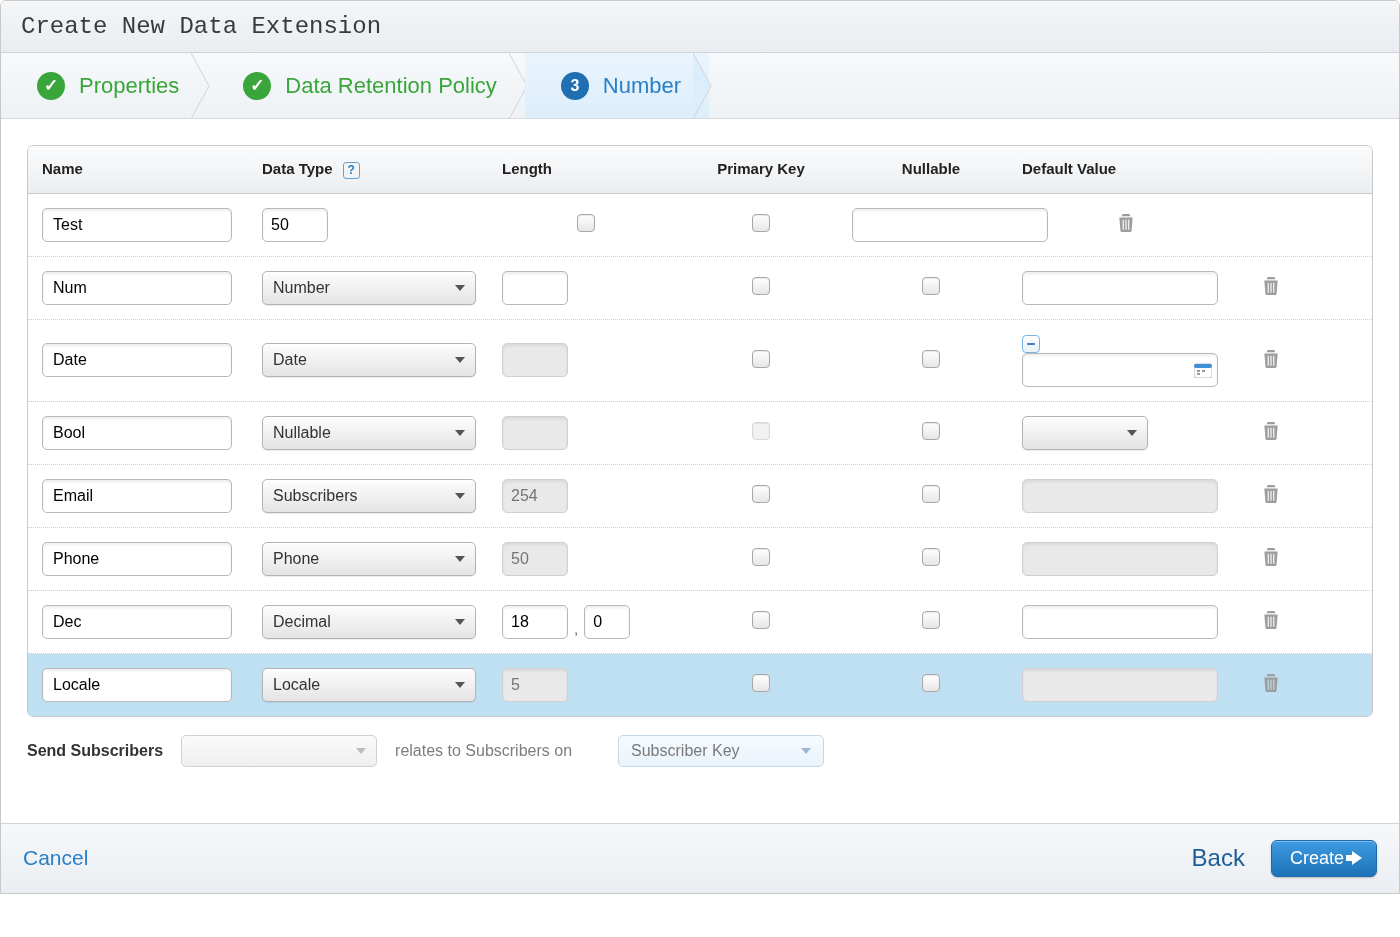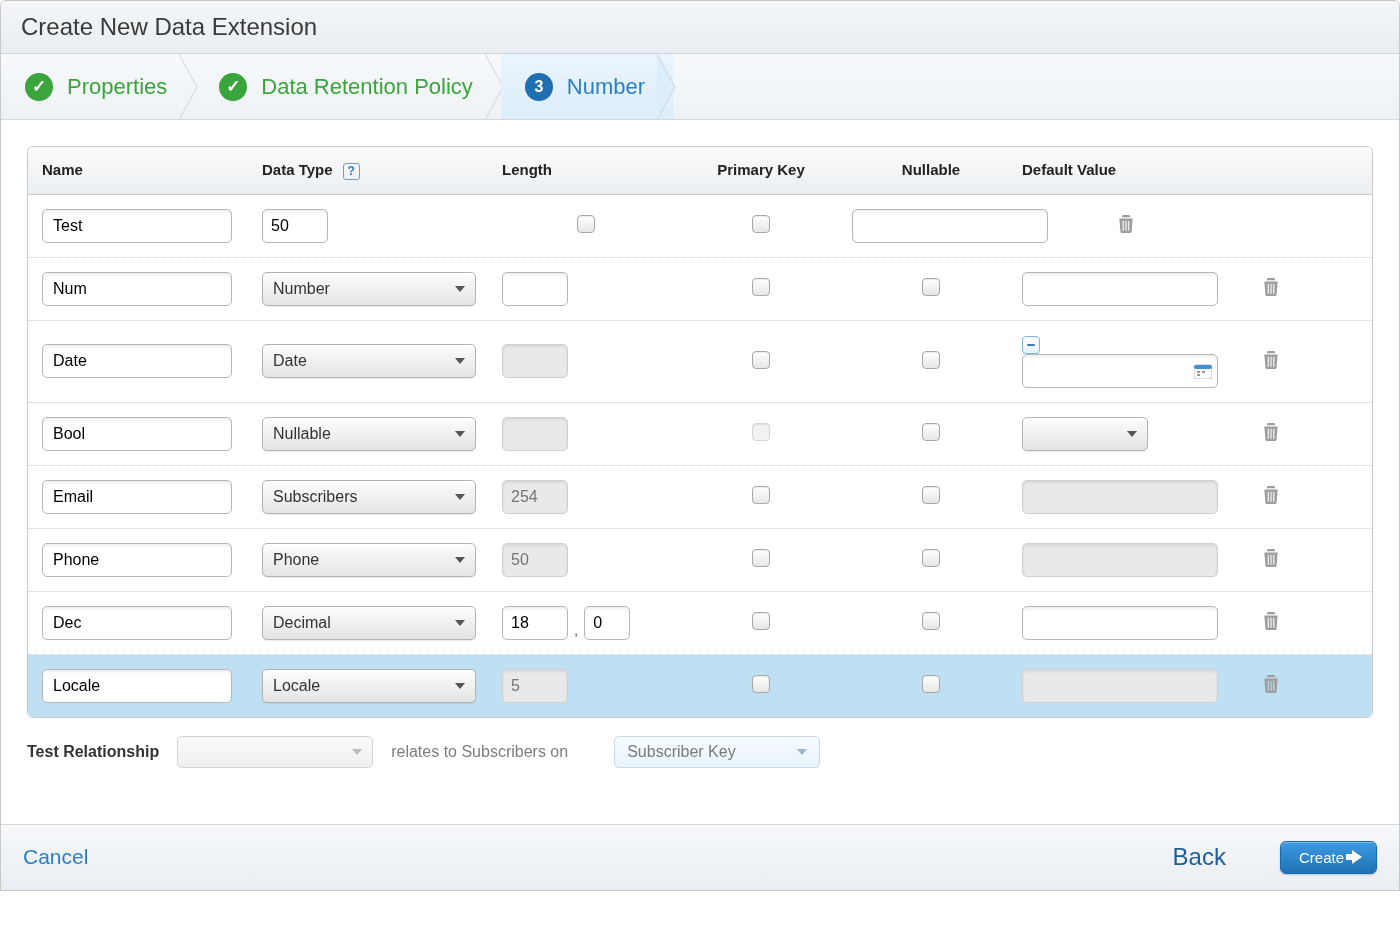--- a/index.html
+++ b/index.html
@@ -15,33 +15,34 @@
     border-radius: 6px 6px 0 0;
     overflow: hidden;
     background: #fff;
   }
   .dialog-header {
     background: linear-gradient(#f4f6f8, #e9edf1);
     padding: 12px 20px;
     font-size: 24px;
     color: #3a3a3a;
     border-bottom: 1px solid #d0d4d8;
+    font-family: Liberation Mono, monospace;
   }
   .wizard {
     display: flex;
     align-items: center;
     background: linear-gradient(#f7f9fb, #eef2f5);
     border-bottom: 1px solid #d5d9dd;
     position: relative;
     height: 66px;
   }
   .step {
     display: flex;
     align-items: center;
-    padding: 0 28px 0 24px;
+    padding: 0 28px 0 36px;
     height: 100%;
     position: relative;
     font-size: 22px;
     text-align: right;
   }
   .step .badge {
     width: 28px; height: 28px;
     border-radius: 50%;
     display: flex; align-items: center; justify-content: center;
     margin-right: 14px;
@@ -177,23 +178,22 @@
     border-top:1px solid #d2d6da;
     margin-top: 30px;
   }
   .link { color:#2a7fc5; font-size:21px; cursor:pointer;}
   .footer-right { display:flex; align-items:center; gap:26px;}
   .back { color:#1e5d99; font-size:24px; cursor:pointer;}
   .create-btn {
     display:inline-flex; align-items:center; gap:8px;
     background: linear-gradient(#3e9be2,#1e72b5);
     color:#fff; border:1px solid #1c6aab; border-radius:6px;
-    padding: 7px 14px 7px 18px; font-size:15px;
+    padding: 7px 14px 7px 18px; font-size:18px;
     box-shadow: inset 0 1px 0 rgba(255,255,255,0.35), 0 1px 2px rgba(0,0,0,0.2);
-    margin-left: 28px;
   }
   .create-btn .arrow {
     width:0;height:0;border-top:7px solid transparent;border-bottom:7px solid transparent;border-left:10px solid #fff;
     position:relative;
   }
   .create-btn .arrow::before{
     content:"";position:absolute;left:-16px;top:-3px;width:8px;height:6px;background:#fff;
   }
 </style>
 </head>
@@ -370,21 +370,21 @@
             <div class="center"><span class="chk"></span></div>
             <div><input type="text" class="defv disabled" disabled="" style=""></div>
             <div class="center"><span class="trash"><svg viewBox="0 0 16 18">
                   <path d="M2 4h12l-1 12a1 1 0 0 1-1 1H4a1 1 0 0 1-1-1L2 4zm3-3h6l1 2H4l1-2zM5 6v9h1V6H5zm2.5 0v9h1V6h-1zM10 6v9h1V6h-1z"></path>
                 </svg></span></div>
           </div>
         </div>
     </div>
 
     <div class="send-rel">
-      <span class="label">Test Relationship</span>
+      <span class="label">Send Subscribers</span>
       <span class="disabled-dd">
         <span class="tri" style="border-top-color:#bcbcbc;width:0;height:0;border-left:5px solid transparent;border-right:5px solid transparent;border-top:6px solid #bcbcbc;"></span>
       </span>
       <span class="txt">relates to Subscribers on</span>
       <span class="subkey">
         <span>Subscriber Key</span>
         <span class="tri" style="border-top-color:#9ab7cf;width:0;height:0;border-left:5px solid transparent;border-right:5px solid transparent;border-top:6px solid #9ab7cf;"></span>
       </span>
     </div>
   </div>

